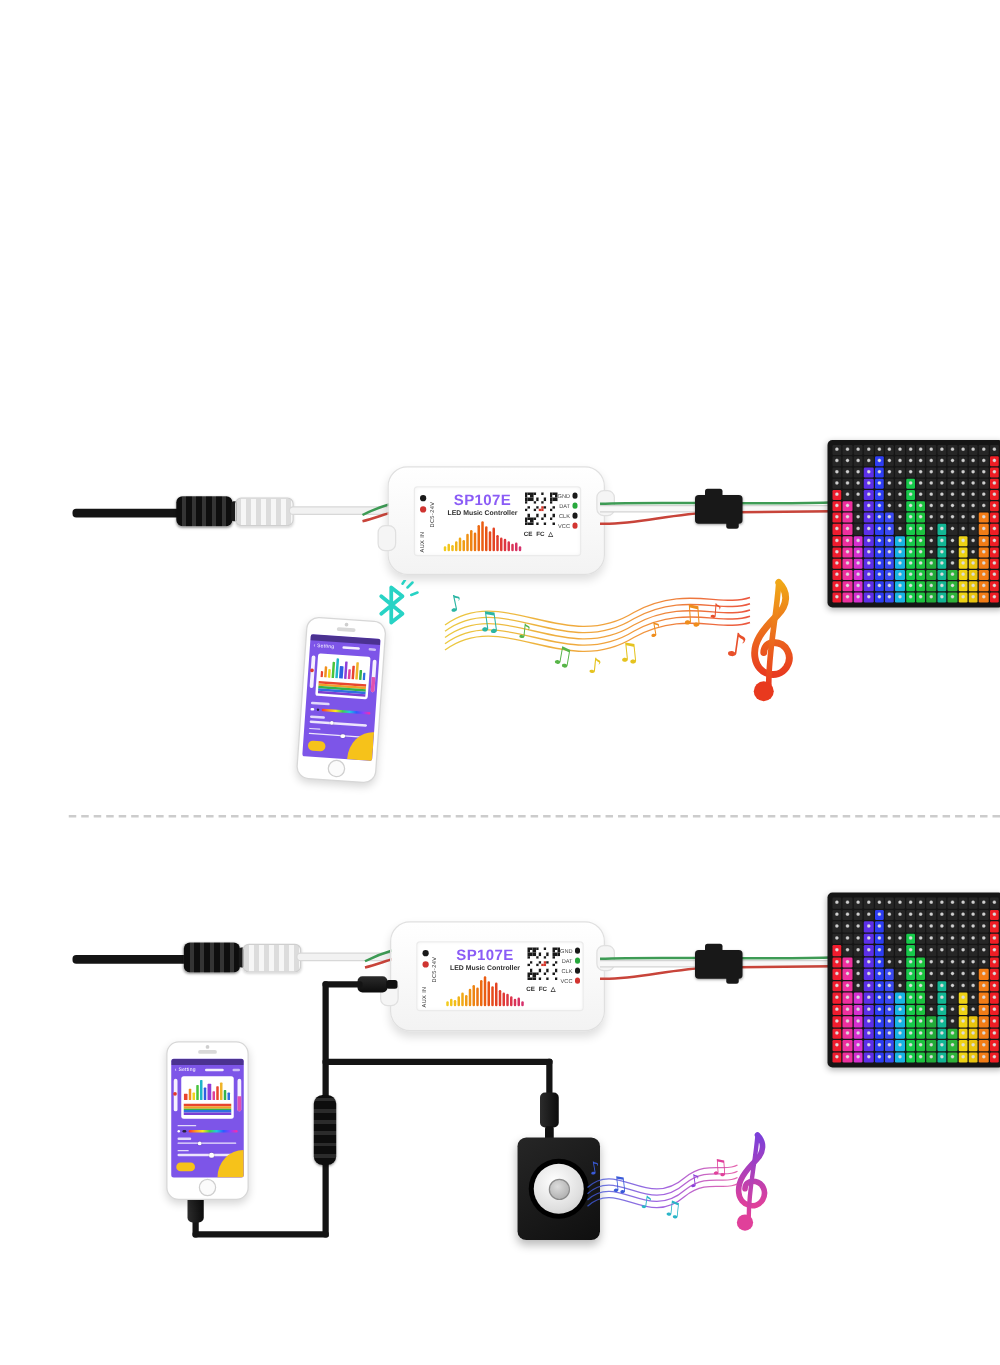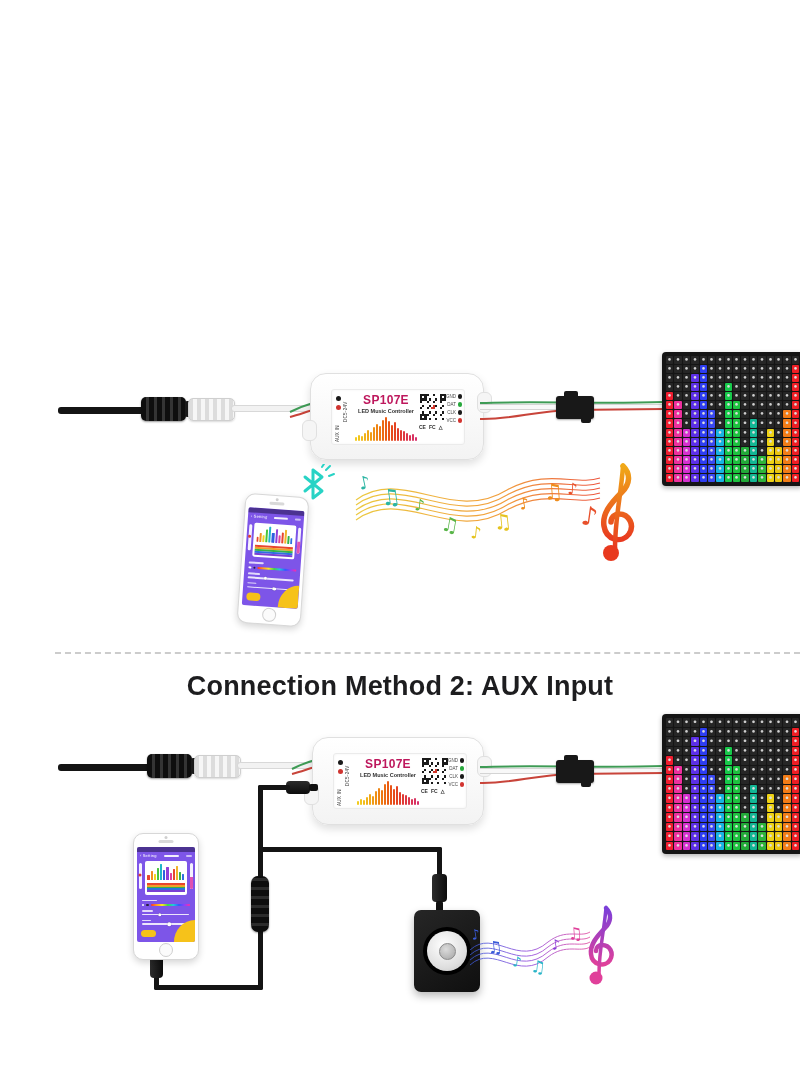--- a/index.html
+++ b/index.html
@@ -41,21 +41,21 @@
               border:1px solid #ebebeb;border-radius:3px;box-shadow:inset 0 0 3px rgba(0,0,0,.05);}
   .lbl-left{position:absolute;left:2px;top:2px;bottom:2px;width:18px;}
   .pwr-dot{position:absolute;width:5px;height:5px;border-radius:50%;}
   .pwr-dot.plus{left:2px;top:4px;background:#1a1a1a;}
   .pwr-dot.minus{left:2px;top:13px;background:#cf3430;}
   .vtext{position:absolute;writing-mode:vertical-rl;transform:rotate(180deg);font-size:4.5px;color:#3a3a3a;
          letter-spacing:.3px;white-space:nowrap;}
   .vtext.pwr{left:9px;top:2px;height:28px;}
   .vtext.aux{left:1px;bottom:0px;height:22px;}
   .lbl-center{position:absolute;left:21px;top:3px;width:66px;height:48px;text-align:center;}
-  .model{font-size:12px;font-weight:700;color:#be185d;letter-spacing:.3px;}
+  .model{font-size:12px;font-weight:700;color:#8b5cf6;letter-spacing:.3px;}
   .subtitle{font-size:5.5px;font-weight:700;color:#2e2e2e;margin-top:1px;}
   .waveform{display:flex;align-items:flex-end;justify-content:center;gap:1px;height:24px;margin-top:3px;}
   .waveform i{display:block;width:2px;border-radius:1px;}
   .qr{position:absolute;left:88px;top:4px;width:26px;height:26px;background:#fff;display:grid;
       grid-template-columns:repeat(12,1fr);grid-template-rows:repeat(12,1fr);gap:0;}
   .qr i{display:block;}
   .certs{position:absolute;left:87px;top:34px;width:30px;display:flex;gap:3px;align-items:center;
          font-size:5px;color:#2e2e2e;font-weight:700;}
   .cert-tri{font-size:5px;color:#2e2e2e;}
   .pins{position:absolute;right:2px;top:4px;width:18px;display:flex;flex-direction:column;gap:3px;}
@@ -680,21 +680,20 @@
     </g>
     <g transform="translate(238,18)">
       <path d="M33 10 C41 18 40 28 32 36 C20 48 12 58 14 70 C16 84 32 88 39 78 C45 69 39 58 29 58 C25 58 21 61 21 66" fill="none" stroke="url(#warmV)" stroke-width="5.5" stroke-linecap="round"></path>
       <path d="M33 10 C31 40 25 62 25 92" fill="none" stroke="url(#warmV)" stroke-width="4.5" stroke-linecap="round"></path>
       <circle cx="21" cy="97" r="8" fill="#e8391e"></circle>
     </g>
   </svg>
 
   <div class="divider" style="top:652px;"></div>
 
-  <div class="sec-title" style="top:671px;">Connection Method 2: AUX Input</div>
 
   <div class="cable-black" style="left:58px;top:764px;width:92px;height:7px;"></div>
   <div class="dc-male" style="left:147px;top:754px;width:45px;height:24px;"></div>
   <div class="dc-female" style="left:194px;top:755px;width:45px;height:21px;"></div>
   <div class="cable-white" style="left:238px;top:763px;width:78px;height:5px;"></div>
   <svg class="abs" style="left:290px;top:753px;" width="26" height="24" viewBox="0 0 26 24">
     <path d="M2 16 C10 12 18 9 25 7" fill="none" style="stroke:var(--wire-green);" stroke-width="2"></path>
     <path d="M2 21 C10 19 18 16 25 14" fill="none" style="stroke:var(--wire-red);" stroke-width="2"></path>
   </svg>
 

